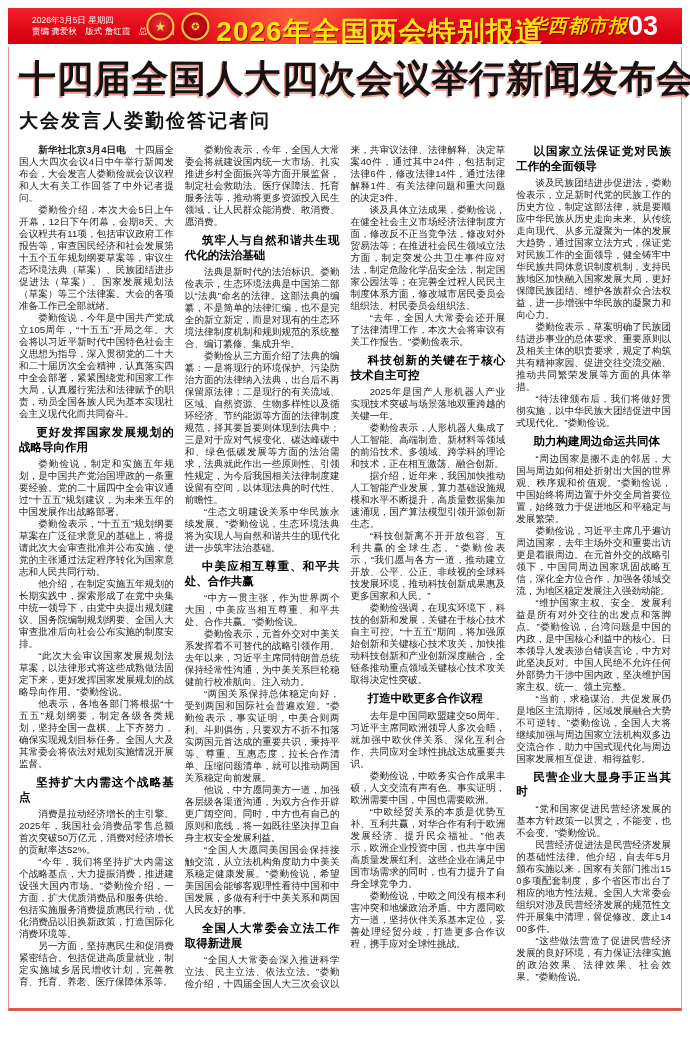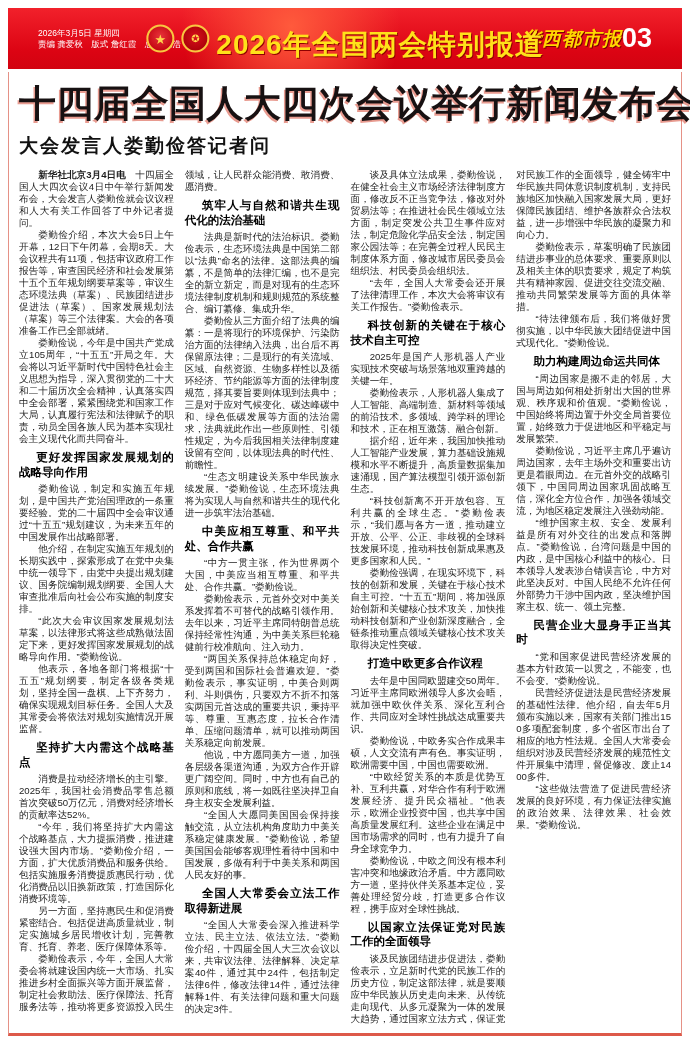--- a/index.html
+++ b/index.html
@@ -1,20 +1,20 @@
 <!DOCTYPE html>
 <html><head>
 <meta charset="utf-8">
 <style>
   html,body{margin:0;padding:0;background:#ffffff;}
   body{width:690px;height:1050px;font-family:"Liberation Sans",sans-serif;-webkit-font-smoothing:antialiased;}
   .page{box-sizing:border-box;width:690px;height:1050px;padding:8px 8px 0 8px;background:#fff;}
 
   
-  .banner{position:relative;height:61px;box-sizing:border-box;padding:0 30px;
+  .banner{position:relative;height:36px;box-sizing:border-box;padding:0 24px;
     background:radial-gradient(circle at 42% 30%, #ff5a3c 0%, rgba(255,90,60,0) 28%),
                linear-gradient(180deg,#f2212b 0%,#dc0413 70%,#d20310 100%);
     display:flex;align-items:center;overflow:hidden;}
   .banner-left{color:#fff;font-size:8.5px;line-height:11px;white-space:nowrap;}
   .banner-center{position:absolute;left:50%;top:50%;transform:translate(-50%,-50%);
     display:flex;align-items:center;gap:7px;white-space:nowrap;}
   .emblem{width:28px;height:28px;border-radius:50%;box-sizing:border-box;
     display:flex;align-items:center;justify-content:center;flex:0 0 auto;
     border:2px solid #f8c740;background:radial-gradient(circle at 50% 40%,#e8333a 0%,#c20310 80%);
     color:#ffd84d;font-size:13px;line-height:1;}
@@ -69,20 +69,21 @@
     <div class="headline-block">
       <h1 class="headline">十四届全国人大四次会议举行新闻发布会</h1>
       <h2 class="subhead">大会发言人娄勤俭答记者问</h2>
     </div>
     <div class="article">
         <p class="para"><b>新华社北京3月4日电</b>　十四届全国人大四次会议4日中午举行新闻发布会，大会发言人娄勤俭就会议议程和人大有关工作回答了中外记者提问。</p>
         <p class="para">娄勤俭介绍，本次大会5日上午开幕，12日下午闭幕，会期8天。大会议程共有11项，包括审议政府工作报告等，审查国民经济和社会发展第十五个五年规划纲要草案等，审议生态环境法典（草案）、民族团结进步促进法（草案）、国家发展规划法（草案）等三个法律案。大会的各项准备工作已全部就绪。</p>
         <p class="para">娄勤俭说，今年是中国共产党成立105周年，“十五五”开局之年。大会将以习近平新时代中国特色社会主义思想为指导，深入贯彻党的二十大和二十届历次全会精神，认真落实四中全会部署，紧紧围绕党和国家工作大局，认真履行宪法和法律赋予的职责，动员全国各族人民为基本实现社会主义现代化而共同奋斗。</p>
         <h3 class="sec">更好发挥国家发展规划的战略导向作用</h3>
         <p class="para">娄勤俭说，制定和实施五年规划，是中国共产党治国理政的一条重要经验。党的二十届四中全会审议通过“十五五”规划建议，为未来五年的中国发展作出战略部署。</p>
+        <p class="para">娄勤俭表示，“十五五”规划纲要草案在广泛征求意见的基础上，将提请此次大会审查批准并公布实施，使党的主张通过法定程序转化为国家意志和人民共同行动。</p>
         <p class="para">他介绍，在制定实施五年规划的长期实践中，探索形成了在党中央集中统一领导下，由党中央提出规划建议、国务院编制规划纲要、全国人大审查批准后向社会公布实施的制度安排。</p>
         <p class="para">“此次大会审议国家发展规划法草案，以法律形式将这些成熟做法固定下来，更好发挥国家发展规划的战略导向作用。”娄勤俭说。</p>
         <p class="para">他表示，各地各部门将根据“十五五”规划纲要，制定各级各类规划，坚持全国一盘棋、上下齐努力，确保实现规划目标任务。全国人大及其常委会将依法对规划实施情况开展监督。</p>
         <h3 class="sec">坚持扩大内需这个战略基点</h3>
         <p class="para">消费是拉动经济增长的主引擎。2025年，我国社会消费品零售总额首次突破50万亿元，消费对经济增长的贡献率达52%。</p>
         <p class="para">“今年，我们将坚持扩大内需这个战略基点，大力提振消费，推进建设强大国内市场。”娄勤俭介绍，一方面，扩大优质消费品和服务供给。包括实施服务消费提质惠民行动，优化消费品以旧换新政策，打造国际化消费环境等。</p>
         <p class="para">另一方面，坚持惠民生和促消费紧密结合。包括促进高质量就业，制定实施城乡居民增收计划，完善教育、托育、养老、医疗保障体系等。</p>
         <p class="para">娄勤俭表示，今年，全国人大常委会将就建设国内统一大市场、扎实推进乡村全面振兴等方面开展监督，制定社会救助法、医疗保障法、托育服务法等，推动将更多资源投入民生领域，让人民群众能消费、敢消费、愿消费。</p>
         <h3 class="sec">筑牢人与自然和谐共生现代化的法治基础</h3>
         <p class="para">法典是新时代的法治标识。娄勤俭表示，生态环境法典是中国第二部以“法典”命名的法律。这部法典的编纂，不是简单的法律汇编，也不是完全的新立新定，而是对现有的生态环境法律制度机制和规则规范的系统整合、编订纂修、集成升华。</p>
@@ -110,20 +111,21 @@
         <p class="para">“中欧经贸关系的本质是优势互补、互利共赢，对华合作有利于欧洲发展经济、提升民众福祉。”他表示，欧洲企业投资中国，也共享中国高质量发展红利。这些企业在满足中国市场需求的同时，也有力提升了自身全球竞争力。</p>
         <p class="para">娄勤俭说，中欧之间没有根本利害冲突和地缘政治矛盾。中方愿同欧方一道，坚持伙伴关系基本定位，妥善处理经贸分歧，打造更多合作议程，携手应对全球性挑战。</p>
         <h3 class="sec">以国家立法保证党对民族工作的全面领导</h3>
         <p class="para">谈及民族团结进步促进法，娄勤俭表示，立足新时代党的民族工作的历史方位，制定这部法律，就是要顺应中华民族从历史走向未来、从传统走向现代、从多元凝聚为一体的发展大趋势，通过国家立法方式，保证党对民族工作的全面领导，健全铸牢中华民族共同体意识制度机制，支持民族地区加快融入国家发展大局，更好保障民族团结、维护各族群众合法权益，进一步增强中华民族的凝聚力和向心力。</p>
         <p class="para">娄勤俭表示，草案明确了民族团结进步事业的总体要求、重要原则以及相关主体的职责要求，规定了构筑共有精神家园、促进交往交流交融、推动共同繁荣发展等方面的具体举措。</p>
         <p class="para">“待法律颁布后，我们将做好贯彻实施，以中华民族大团结促进中国式现代化。”娄勤俭说。</p>
         <h3 class="sec">助力构建周边命运共同体</h3>
         <p class="para">“周边国家是搬不走的邻居，大国与周边如何相处折射出大国的世界观、秩序观和价值观。”娄勤俭说，中国始终将周边置于外交全局首要位置，始终致力于促进地区和平稳定与发展繁荣。</p>
         <p class="para">娄勤俭说，习近平主席几乎遍访周边国家，去年主场外交和重要出访更是着眼周边。在元首外交的战略引领下，中国同周边国家巩固战略互信，深化全方位合作，加强各领域交流，为地区稳定发展注入强劲动能。</p>
         <p class="para">“维护国家主权、安全、发展利益是所有对外交往的出发点和落脚点。”娄勤俭说，台湾问题是中国的内政，是中国核心利益中的核心。日本领导人发表涉台错误言论，中方对此坚决反对。中国人民绝不允许任何外部势力干涉中国内政，坚决维护国家主权、统一、领土完整。</p>
+        <p class="para">“当前，求稳谋治、共促发展仍是地区主流期待，区域发展融合大势不可逆转。”娄勤俭说，全国人大将继续加强与周边国家立法机构双多边交流合作，助力中国式现代化与周边国家发展相互促进、相得益彰。</p>
         <h3 class="sec">民营企业大显身手正当其时</h3>
         <p class="para">“党和国家促进民营经济发展的基本方针政策一以贯之，不能变，也不会变。”娄勤俭说。</p>
         <p class="para">民营经济促进法是民营经济发展的基础性法律。他介绍，自去年5月颁布实施以来，国家有关部门推出150多项配套制度，多个省区市出台了相应的地方性法规。全国人大常委会组织对涉及民营经济发展的规范性文件开展集中清理，督促修改、废止1400多件。</p>
         <p class="para">“这些做法营造了促进民营经济发展的良好环境，有力保证法律实施的政治效果、法律效果、社会效果。”娄勤俭说。</p>
       </div>
   </div>
 
 </div>
 
 </body></html>

